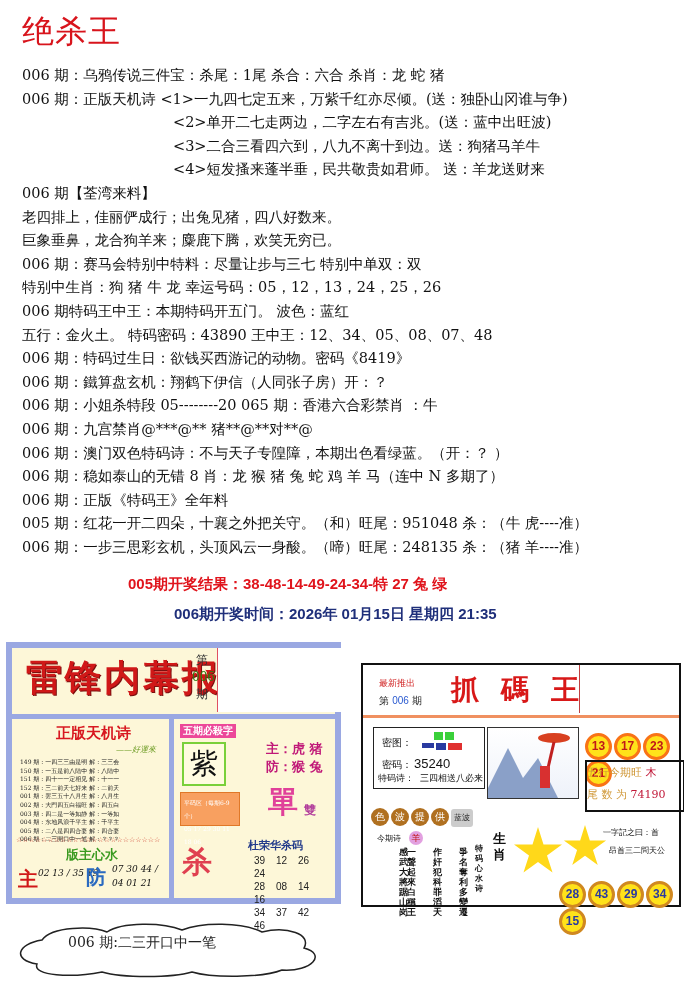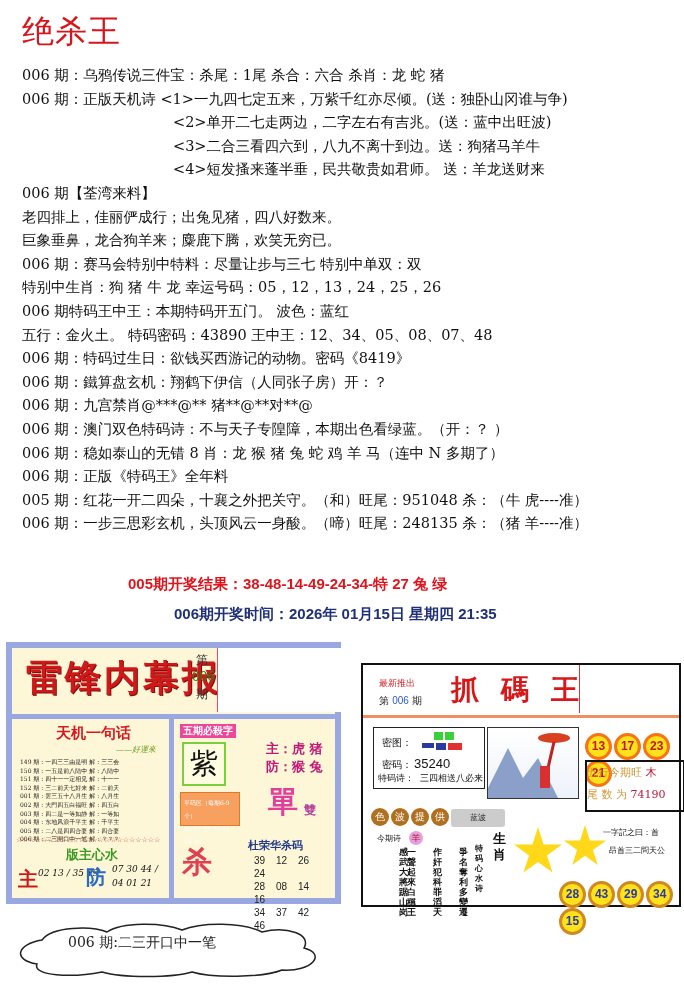--- a/index.html
+++ b/index.html
@@ -55,21 +55,21 @@
   .mt{position:absolute;left:10px;top:62px;width:110px;height:60px;border:1px solid #222;font-size:11px;}
   .mt .lb{position:absolute;left:8px;font-size:10px;}
   .mt .val{position:absolute;left:40px;font-family:"Liberation Sans",sans-serif;font-size:13px;}
   .pic{position:absolute;left:124px;top:62px;width:90px;height:70px;border:1px solid #333;background:linear-gradient(#fff,#eef2fa);}
   .balls{position:absolute;left:222px;top:68px;}
   .ball{display:inline-block;width:21px;height:21px;border-radius:50%;background:#ffe21a;border:3px solid #f97316;text-align:center;line-height:21px;font-size:12px;color:#c01818;font-family:"Liberation Sans",sans-serif;font-weight:bold;margin-right:-3px;}
   .wx{position:absolute;left:222px;top:95px;width:100px;height:52px;border:2px solid #111;font-size:11px;line-height:22px;box-sizing:border-box;color:#d09838;}
   .wx .v{color:#c01838;}
   .sbtn{position:absolute;left:8px;top:140px;}
   .sbtn span{display:inline-block;width:18px;height:18px;border-radius:50%;background:#b07020;color:#fff;font-size:10px;text-align:center;line-height:18px;margin-right:2px;}
-  .sbtn .tag{background:#ccc;color:#222;border-radius:3px;width:auto;padding:0 19px;font-size:8px;}
+  .sbtn .tag{background:#ccc;color:#222;border-radius:3px;width:auto;padding:0 3px;font-size:8px;}
   .poem-h{position:absolute;left:14px;top:166px;font-size:8px;}
   .poem-h .d{display:inline-block;margin-left:8px;width:14px;height:14px;border-radius:50%;background:#e2a0e0;color:#c01818;text-align:center;line-height:14px;font-size:9px;}
   .poem{position:absolute;top:182px;font-size:9px;line-height:10px;width:10px;font-weight:bold;color:#111;}
   .sx-sheng{position:absolute;left:122px;top:166px;font-size:13px;font-weight:bold;line-height:16px;width:14px;}
   .sx-v{position:absolute;left:108px;top:178px;font-size:8px;line-height:10px;width:9px;font-weight:bold;}
   .star{position:absolute;width:40px;height:40px;background:#ffd81a;clip-path:polygon(50% 0%,61% 35%,98% 35%,68% 57%,79% 91%,50% 70%,21% 91%,32% 57%,2% 35%,39% 35%);}
   .yz{position:absolute;left:240px;top:162px;font-size:8px;}
   .yz2{position:absolute;left:246px;top:180px;font-size:8px;}
   .balls2{position:absolute;left:196px;top:216px;}
   .balls2 .ball{background:#ffe21a;color:#2a3aa0;border-color:#d08820;}
@@ -91,20 +91,21 @@
   <div class="ln ind">&lt;4&gt;短发搔来蓬半垂，民共敬贵如君师。  送：羊龙送财来</div>
   <div class="ln">006 期【荃湾来料】</div>
   <div class="ln">老四排上，佳丽俨成行；出兔见猪，四八好数来。</div>
   <div class="ln">巨象垂鼻，龙合狗羊来；麋鹿下腾，欢笑无穷已。</div>
   <div class="ln">006 期：赛马会特别中特料：尽量让步与三七  特别中单双：双</div>
   <div class="ln">特别中生肖：狗  猪  牛  龙  幸运号码：05，12，13，24，25，26</div>
   <div class="ln">006 期特码王中王：本期特码开五门。  波色：蓝红</div>
   <div class="ln">五行：金火土。  特码密码：43890  王中王：12、34、05、08、07、48</div>
   <div class="ln">006 期：特码过生日：欲钱买西游记的动物。密码《8419》</div>
   <div class="ln">006 期：鐵算盘玄机：翔鹤下伊信（人同张子房）开：？</div>
+  <div class="ln">006 期：小姐杀特段 05--------20                065 期：香港六合彩禁肖 ：牛</div>
   <div class="ln">006 期：九宫禁肖@***@**  猪**@**对**@</div>
   <div class="ln">006 期：澳门双色特码诗：不与天子专隍障，本期出色看绿蓝。（开：？ ）</div>
   <div class="ln">006 期：稳如泰山的无错 8 肖：龙  猴  猪  兔  蛇  鸡  羊  马（连中 N 多期了）</div>
   <div class="ln">006 期：正版《特码王》全年料</div>
   <div class="ln">005 期：红花一开二四朵，十襄之外把关守。（和）旺尾：951048 杀：（牛    虎----准）</div>
   <div class="ln">006 期：一步三思彩玄机，头顶风云一身酸。（啼）旺尾：248135 杀：（猪    羊----准）</div>
 </div>
 
 <div class="res">005期开奖结果：38-48-14-49-24-34-特 27 兔 绿</div>
 <div class="time">006期开奖时间：2026年 01月15日 星期四 21:35</div>
@@ -116,21 +117,21 @@
       <div>第</div>
       <div class="n">006</div>
       <div>期</div>
     </div>
     <div class="lp-white"></div>
   </div>
   <div class="lp-div-h"></div>
   <div class="lp-div-v"></div>
 
   <div class="tj">
-    <div class="tj-title">天机一句话</div>
+    <div class="tj-title">正版天机诗</div>
     <div class="tj-sign">——好運來</div>
     <div class="tj-list">
       <div>149 期：一四三三由是明  解：三三会</div>
       <div>150 期：一五是前八陆中  解：八陆中</div>
       <div>151 期：四十一一定相见  解：十一一</div>
       <div>152 期：三二前天七好来  解：二前天</div>
       <div>001 期：罢三五十八月生  解：八月生</div>
       <div>002 期：大門四五白福旺  解：四五白</div>
       <div>003 期：四二是一等如静  解：一等如</div>
       <div>004 期：东地风浪千平主  解：千平主</div>

